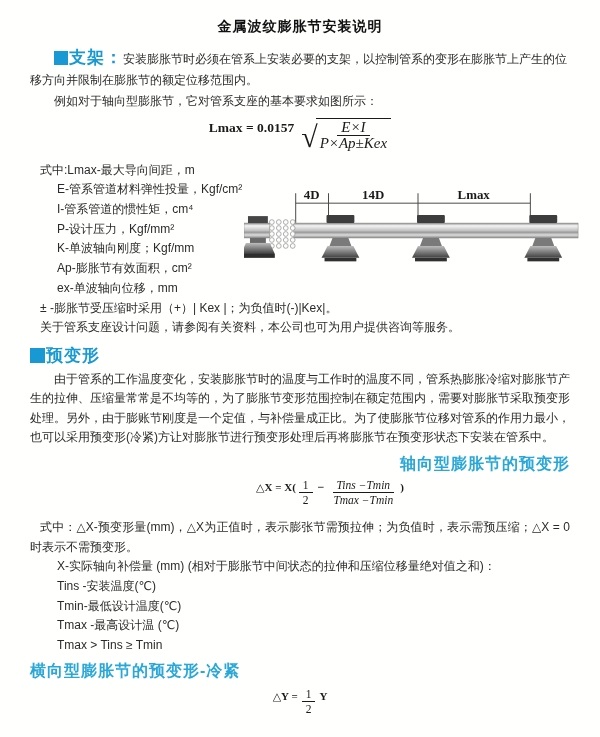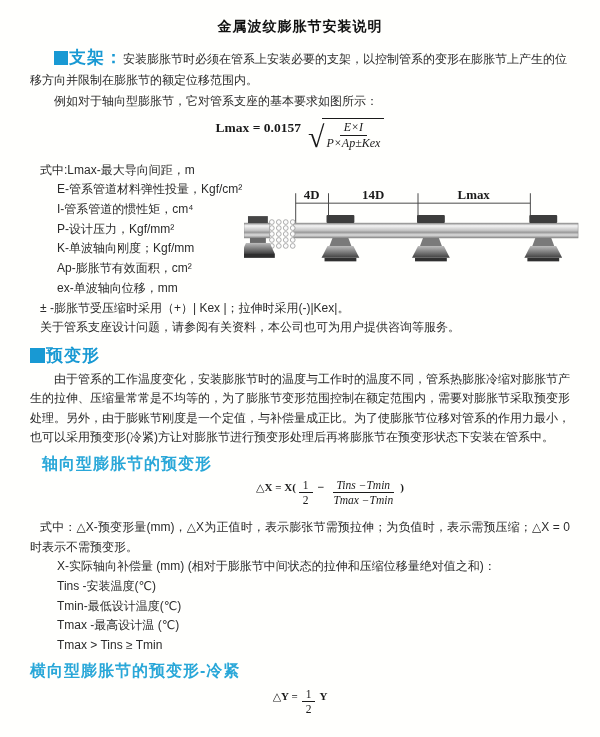--- a/index.html
+++ b/index.html
@@ -31,21 +31,21 @@
   .sec-title .sq{width:15px;height:15px;vertical-align:-2px;}
 
   
   .formula{display:flex;justify-content:center;align-items:flex-start;
     font-family:"Liberation Serif","DejaVu Serif",serif;color:#1a1a1a;}
   .formula1{margin:6px 0 5px 0;height:38px;}
   .f-lhs{font-weight:bold;font-size:13.5px;margin-right:7px;}
   .sqrt{display:inline-flex;align-items:flex-start;}
   .radical{font-size:30px;line-height:26px;font-weight:bold;transform:translateY(6px);}
   .frac{display:inline-flex;flex-direction:column;align-items:center;
-    font-size:12px;line-height:15px;vertical-align:middle;}
+    font-size:15px;line-height:15px;vertical-align:middle;}
   .frac .num{padding:0 4px;border-bottom:1px solid #1a1a1a;}
   .frac .den{padding:0 4px;}
   .sqrt .frac{border-top:1.5px solid #1a1a1a;margin-left:-2px;padding-top:1px;font-style:italic;}
   .formula2{margin:4px 0 4px 0;height:36px;transform:translateX(30px);}
   .formula2 .frac{font-size:11.5px;line-height:14px;margin:0 3px;}
   .frac.ital{font-style:italic;}
   .f-bold{font-weight:bold;font-size:11px;}
   .f-op{font-weight:bold;margin:0 2px;}
   .formula3{margin:6px 0 6px 0;height:32px;}
   .formula3 .frac{font-size:11.5px;line-height:14px;margin:0 4px;}
@@ -54,21 +54,21 @@
   .vars-wrap{position:relative;min-height:138px;}
   .vars{width:258px;}
   .var-line{line-height:19.7px;white-space:nowrap;}
   .var-line.first{text-indent:10px;}
   .var-line.sub{margin-left:27px;}
   .note{ text-indent:10px;line-height:19.7px;}
   .diagram{position:absolute;top:24px;right:-22px;width:348px;height:100px;}
 
   .para{text-indent:24px;line-height:19.5px;text-align:justify;}
   .subheading{color:var(--subheading);font-size:16px;font-weight:bold;letter-spacing:1px;line-height:21px;}
-  .subheading.axial{margin:5px 0 2px 12px;}
+  .subheading.axial{margin:5px 0 2px 28px;text-align:right;}
   .subheading.lateral{margin:4px 0 0 0;}
   .note-main{text-indent:10px;line-height:19.7px;text-align:justify;}
   .note-sub{margin-left:27px;line-height:19.7px;}
   .note-general{text-indent:24px;line-height:19.7px;}
 </style>
 </head>
 <body>
 
 <div class="page">
 
@@ -178,21 +178,21 @@
 
       <g>
         <rect x="287" y="30" width="28" height="8" fill="#3d3d3d" rx="1"></rect>
         <polygon points="293,53 309,53 312,61 290,61" fill="#7a7a7a"></polygon>
         <polygon points="288,61 314,61 320,73 282,73" fill="url(#pedG)"></polygon>
         <rect x="285" y="73" width="32" height="3.5" fill="#303030"></rect>
       </g>
     </svg>
   </div>
 
-  <p class="note">± -膨胀节受压缩时采用（+）| Kex |；拉伸时采用(-)|Kex|。</p>
+  <p class="note">± -膨胀节受压缩时采用（+）| Kex |；为负值时(-)|Kex|。</p>
   <p class="note">关于管系支座设计问题，请参阅有关资料，本公司也可为用户提供咨询等服务。</p>
 
   <div class="sec-title"><span class="sq"></span><span>预变形</span></div>
 
   <p class="para">由于管系的工作温度变化，安装膨胀节时的温度与工作时的温度不同，管系热膨胀冷缩对膨胀节产生的拉伸、压缩量常常是不均等的，为了膨胀节变形范围控制在额定范围内，需要对膨胀节采取预变形处理。另外，由于膨账节刚度是一个定值，与补偿量成正比。为了使膨胀节位移对管系的作用力最小，也可以采用预变形(冷紧)方让对膨胀节进行预变形处理后再将膨胀节在预变形状态下安装在管系中。</p>
 
   <div class="subheading axial">轴向型膨胀节的预变形</div>
 
   <div class="formula formula2">
     <span class="f-bold">△X = X(</span>

